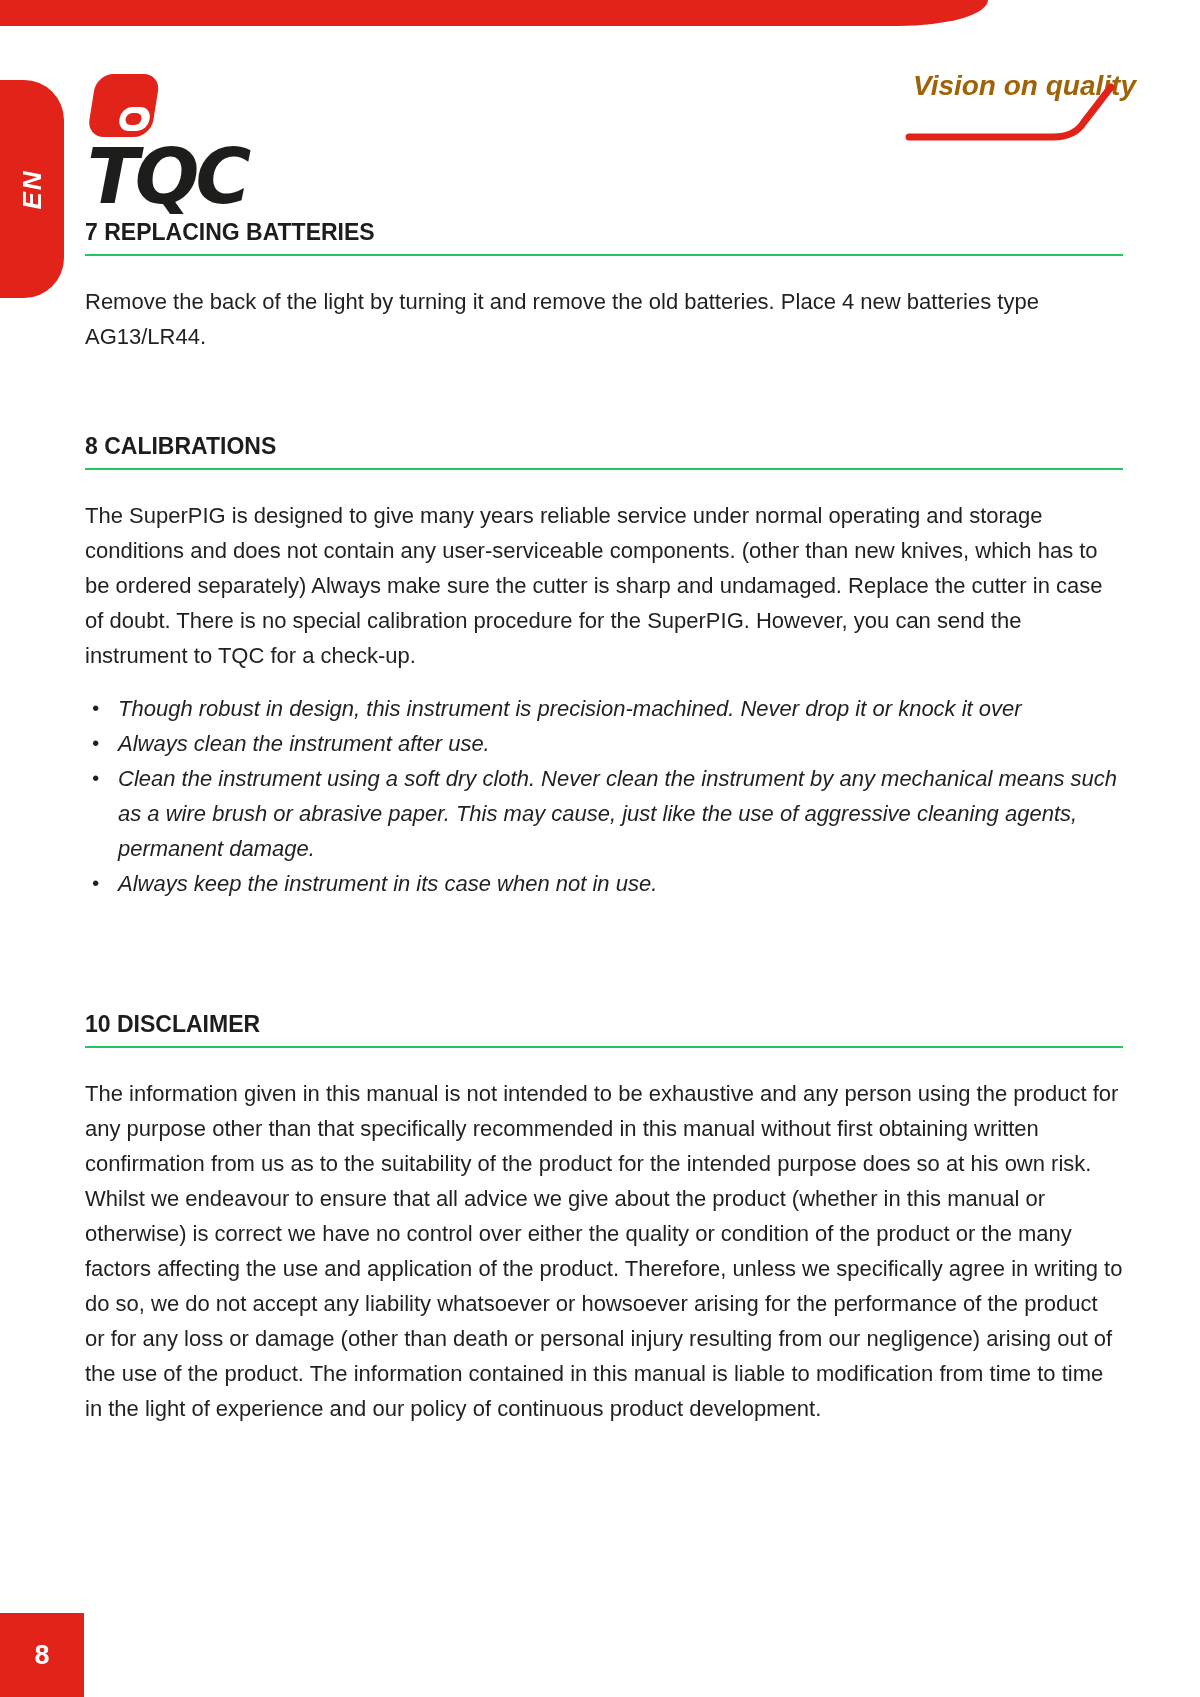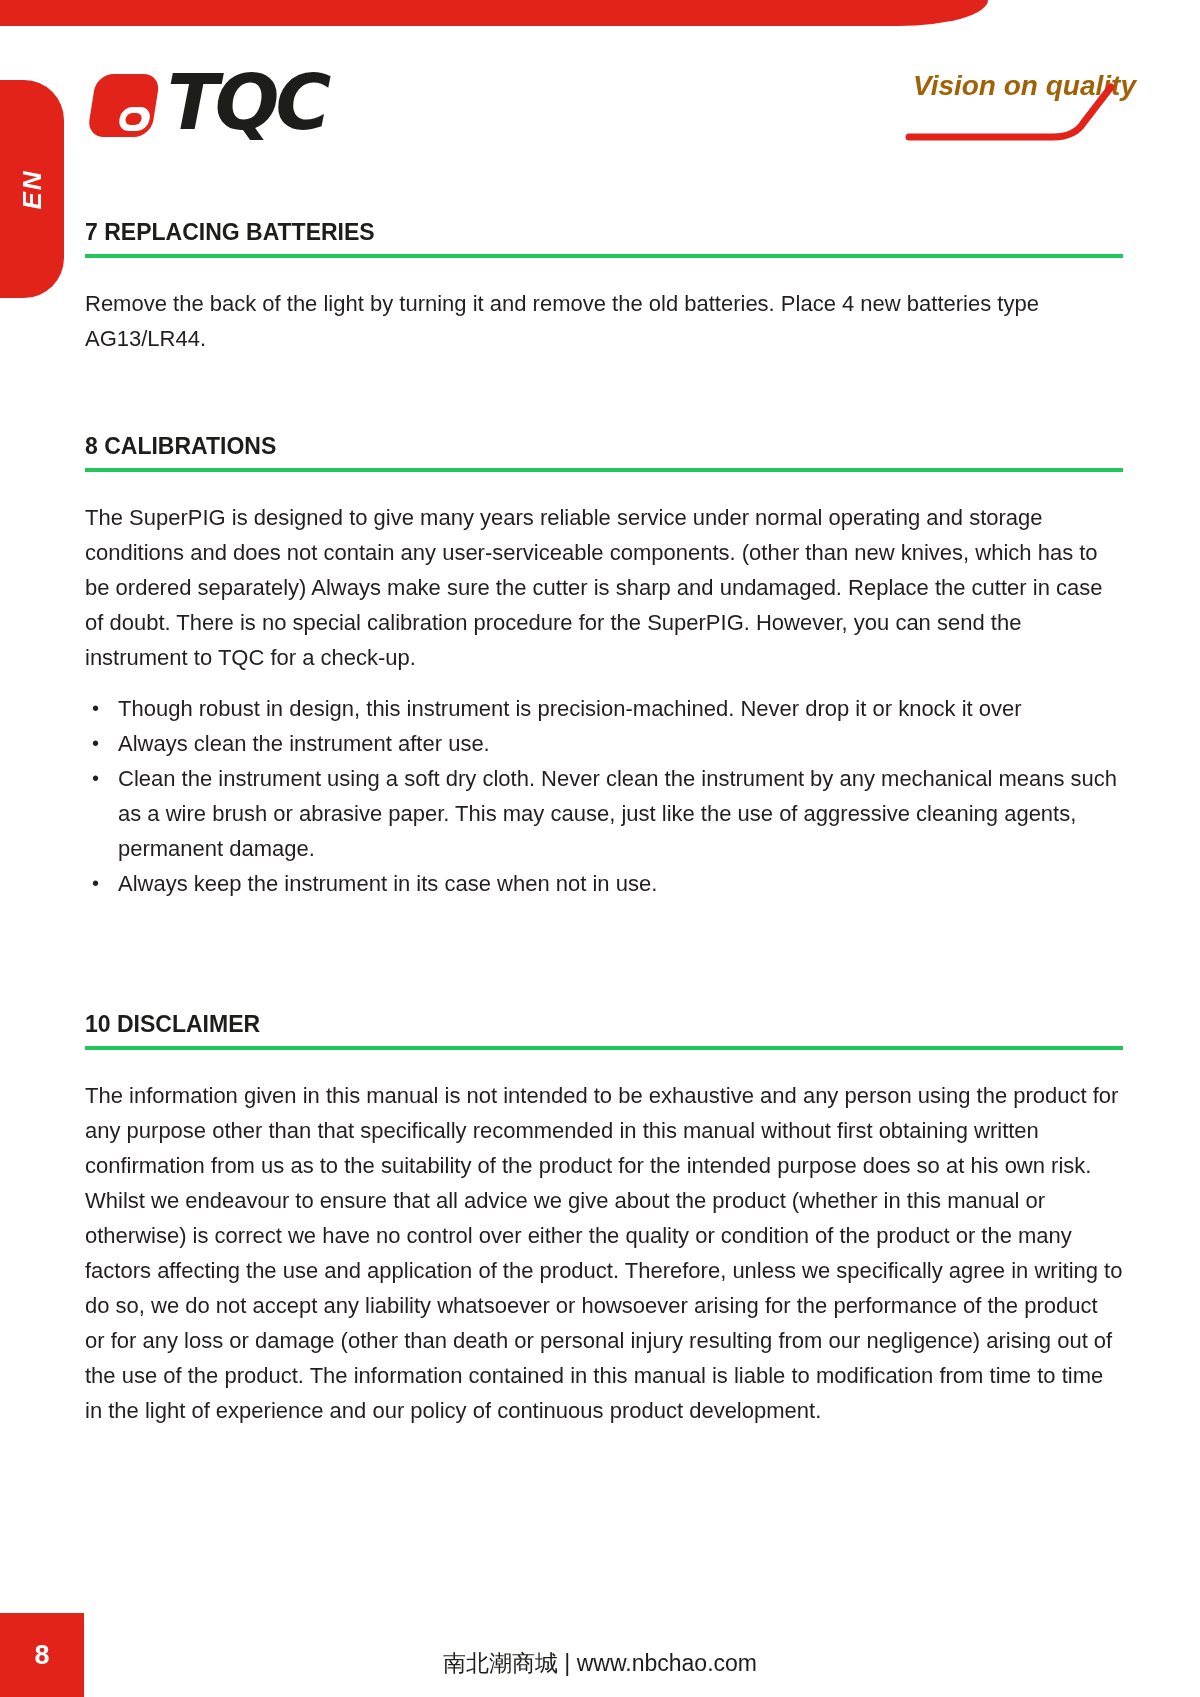--- a/index.html
+++ b/index.html
@@ -37,21 +37,21 @@
     font-weight: bold;
     font-style: italic;
     font-size: 26px;
     letter-spacing: 2px;
   }
 
   
   .logo {
     position: absolute;
     left: 85px; top: 68px;
-    display: flex; align-items: flex-start;
+    display: flex; align-items: flex-start; flex-direction: column;
   }
   .logo-mark { width: 80px; height: 70px; margin-top: 4px; }
   .logo-text {
     font-family: "DejaVu Sans", sans-serif;
     font-weight: bold;
     font-style: italic;
     font-size: 76px;
     line-height: 70px;
     letter-spacing: -4px;
     color: #1d1d1b;
@@ -85,40 +85,41 @@
   .sec-9  { top: 665px; }
   .sec-10 { top: 1010px; }
 
   .section h2 {
     margin: 0;
     font-size: 23px;
     font-weight: bold;
     line-height: 28px;
     color: #1d1d1b;
     padding-bottom: 8px;
-    border-bottom: 4px solid #22c55e;
+    border-bottom: 2px solid #22c55e;
   }
   .section p {
     margin: 28px 0 0 0;
     font-size: 22px;
     line-height: 35px;
     white-space: pre-wrap;
   }
   .section p + p { margin-top: 30px; }
 
   .section ul {
     margin: 26px 0 0 0;
     padding: 0;
     list-style: none;
   }
   .section li {
     position: relative;
     padding-left: 33px;
     font-size: 22px;
     line-height: 35px;
+    font-style: italic;
   }
   .section li::before {
     content: "\2022";
     position: absolute;
     left: 7px; top: 0;
     font-size: 20px;
   }
 
   
   .page-num-box {
@@ -192,15 +193,14 @@
 
   <div class="section sec-10">
     <h2>10 DISCLAIMER</h2>
     <p>The information given in this manual is not intended to be exhaustive and any person using the product for any purpose other than that specifically recommended in this manual without first obtaining written confirmation from us as to the suitability of the product for the intended purpose does so at his own risk.  Whilst we endeavour to ensure that all advice we give about the product (whether in this manual or otherwise) is correct we have no control over either the quality or condition of the product or the many factors affecting the use and application of the product. Therefore, unless we specifically agree in writing to do so, we do not accept any liability whatsoever or howsoever arising for the performance of the product or for any loss or damage (other than death or personal injury resulting from our negligence) arising out of the use of the product. The information contained in this manual is liable to modification from time to time in the light of experience and our policy of continuous product development.</p>
   </div>
 
   <div class="page-num-box">
     <span class="page-num">8</span>
   </div>
 
-  <div class="footer-site">南北潮商城 | www.nbchao.com</div>
 
 </div>
 
 </body></html>

